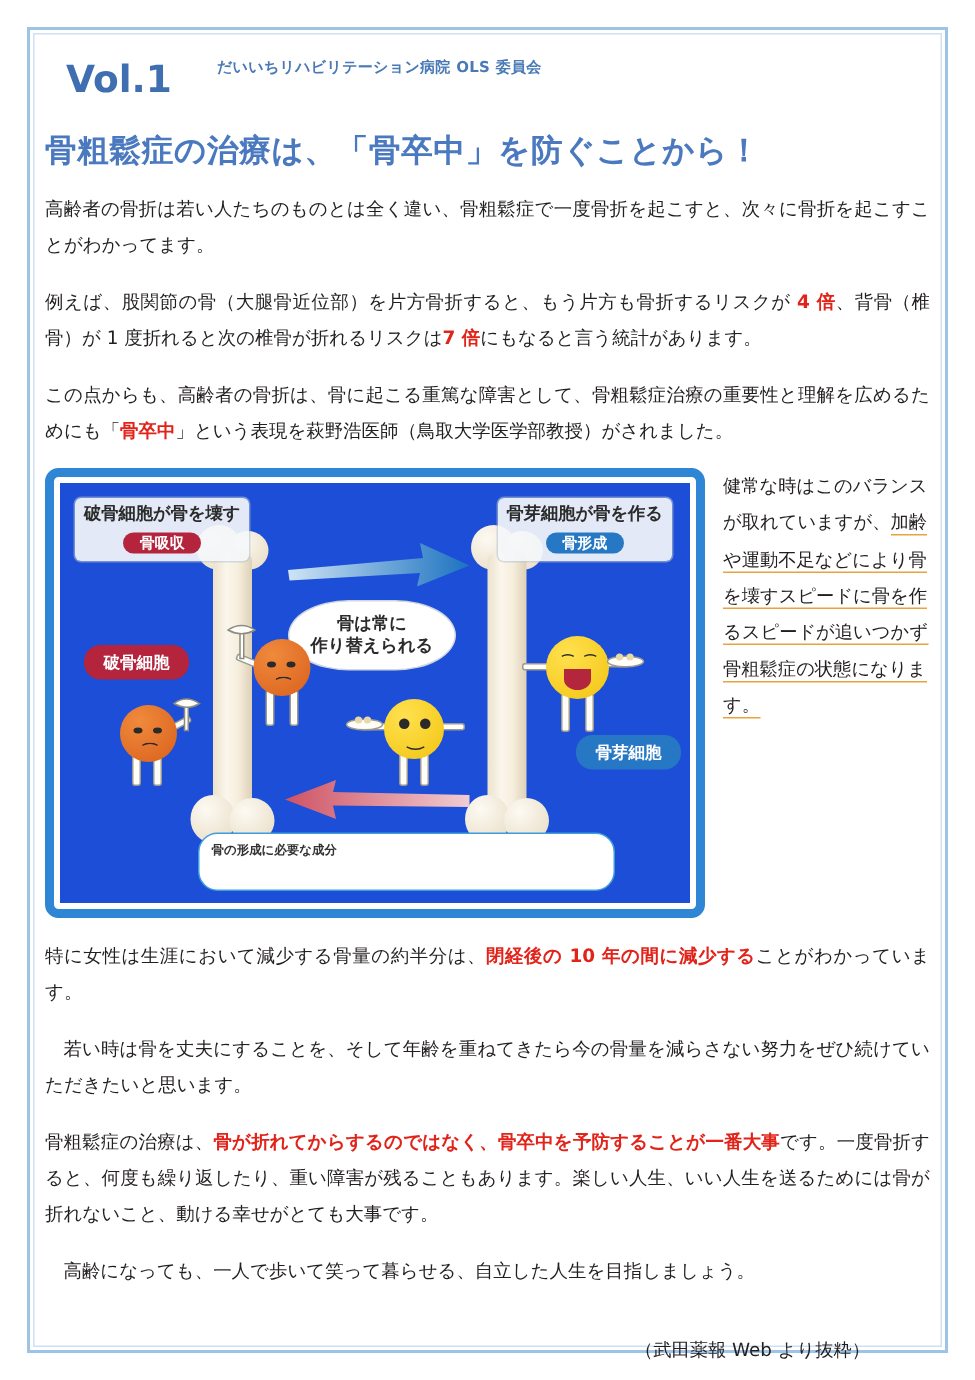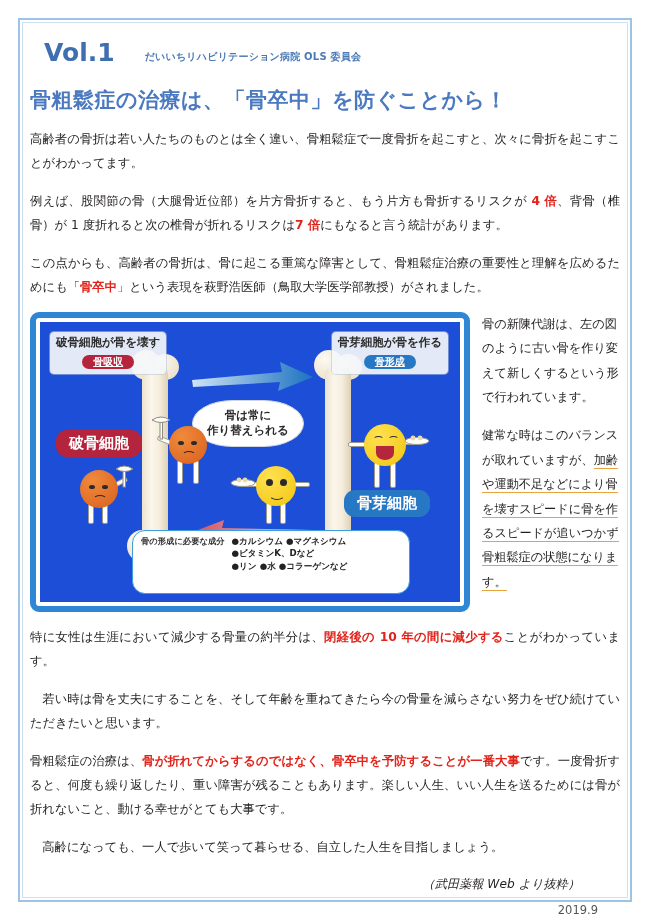--- a/index.html
+++ b/index.html
@@ -35,21 +35,21 @@
     line-height:1;
     white-space:nowrap;
     text-shadow:1px 1px 0 #e8eff8;
   }
   .vol{
     font-size:25px;font-weight:bold;color:#3f6fb0;
     margin-left:14px;margin-bottom:3px;white-space:nowrap;
   }
   .org{
     font-size:10px;color:#4a7ab5;font-weight:bold;
-    margin-left:30px;margin-bottom:6px;white-space:nowrap;
+    margin-left:30px;margin-bottom:18px;white-space:nowrap;
     letter-spacing:.2px;
   }
   .headline{
     margin-top:16px;
     font-size:21px;font-weight:bold;color:#4a79c0;
     letter-spacing:.5px;white-space:nowrap;
   }
   
   .para{
     font-size:12.3px;color:#231f20;line-height:1.95;
@@ -87,27 +87,27 @@
   
   .lbl-box{
     position:absolute;background:rgba(244,246,249,.92);
     border-radius:4px;padding:3px 6px 5px;
     box-shadow:0 0 0 1px rgba(180,195,210,.55);
   }
   .lbl-title{font-size:11.5px;font-weight:bold;color:#2b2b2b;white-space:nowrap;}
   .pill{
     display:inline-block;margin-top:3px;
     padding:0 11px;border-radius:10px;
-    font-size:10px;font-weight:bold;color:#fff;white-space:nowrap;text-decoration:underline;
+    font-size:10px;font-weight:bold;color:#fff;white-space:nowrap;
   }
   .pill.red{background:#b4243c;color:#fff;}
   .pill.blue{background:#2778c4;color:#fff;}
   .tag{
     position:absolute;padding:4px 13px;border-radius:11px;
-    font-size:15px;font-weight:bold;color:#fff;white-space:nowrap;
+    font-size:11px;font-weight:bold;color:#fff;white-space:nowrap;
   }
   .tag.red{background:#b4243c;}
   .tag.blue{background:#2778c4;}
   .bubble{
     position:absolute;background:#fff;border:1px solid #cfd6dd;
     border-radius:40%/55%;padding:7px 14px;text-align:center;
     font-size:11.5px;font-weight:bold;color:#2b2b2b;line-height:1.35;
     white-space:nowrap;
   }
   .nutrient-box{
@@ -135,22 +135,22 @@
   
   .cell{position:absolute;border-radius:50%;}
   .cell-osteo{background:radial-gradient(circle at 34% 28%,#f08a3c,#d9601c);}
   .cell-yellow{background:radial-gradient(circle at 34% 28%,#ffe14f,#f2c411);}
   .eye{position:absolute;background:#2a2a2a;border-radius:50%;}
   .mouth-frown{position:absolute;border:1.6px solid #2a2a2a;border-bottom-color:transparent;border-left-color:transparent;border-right-color:transparent;border-radius:50%;}
   .mouth-open{position:absolute;background:#b3263c;border-radius:0 0 50% 50%;}
   .limb{position:absolute;background:#fffdf7;border:1px solid #9a9a92;border-radius:2px;}
   
   .footer-src{
-    margin-top:16px;text-align:right;
-    font-size:12.2px;color:#231f20;padding-right:40px;font-style:italic;
+    margin-top:32px;text-align:right;
+    font-size:12.2px;color:#231f20;padding-right:40px;
   }
   .footer-date{
     margin-top:10px;text-align:right;
     font-size:11.5px;color:#555;padding-right:22px;
   }
 </style>
 </head>
 <body>
 
 <div class="page-frame"></div>
@@ -215,21 +215,21 @@
           <div class="lbl-title">破骨細胞が骨を壊す</div>
           <div style="text-align:center;"><span class="pill red">骨吸収</span></div>
         </div>
 
         <div class="lbl-box" style="right:12px;top:10px;">
           <div class="lbl-title">骨芽細胞が骨を作る</div>
           <div style="text-align:center;"><span class="pill blue">骨形成</span></div>
         </div>
 
         <div class="tag red" style="left:16px;top:108px;">破骨細胞</div>
-        <div class="tag blue" style="right:30px;top:168px;">骨芽細胞</div>
+        <div class="tag blue" style="right:6px;top:168px;">骨芽細胞</div>
 
         <div class="bubble" style="left:152px;top:78px;">
           <div>骨は常に</div>
           <div>作り替えられる</div>
         </div>
 
         <div style="position:absolute;left:32px;top:140px;width:60px;height:68px;">
           <div class="limb" style="left:16px;top:40px;width:4px;height:20px;"></div>
           <div class="limb" style="left:30px;top:40px;width:4px;height:20px;"></div>
           <div class="limb" style="left:40px;top:18px;width:14px;height:3px;transform:rotate(-28deg);"></div>
@@ -288,32 +288,26 @@
           </div>
           <svg style="position:absolute;left:48px;top:14px;" width="26" height="14" viewBox="0 0 26 14">
             <ellipse cx="13" cy="9" rx="12" ry="3.5" fill="#fffdf7" stroke="#9a9a92" stroke-width="1"></ellipse>
             <circle cx="9" cy="6" r="2.4" fill="#e9d9a8"></circle>
               <circle cx="16" cy="6" r="2.4" fill="#e9d9a8"></circle>
           </svg>
         </div>
 
         <div class="nutrient-box">
           <div class="nutrient-title">骨の形成に必要な成分</div>
-          <div class="nutrient-list">
-            <div>●カルシウム ●マグネシウム</div>
-            <div>●ビタミンK、Dなど</div>
-            <div>●リン ●水 ●コラーゲンなど</div>
-          </div>
         </div>
 
       </div>
     </div>
 
     <div class="side-col">
-      <p>骨の新陳代謝は、左の図のように古い骨を作り変えて新しくするという形で行われています。</p>
       <p><span>健常な時はこのバランスが取れていますが、</span><span class="uline">加齢や運動不足などにより骨を壊すスピードに骨を作るスピードが追いつかず骨粗鬆症の状態になります。</span></p>
     </div>
   </div>
 
   <div class="para"><span>特に女性は生涯において減少する骨量の約半分は、</span><span class="red">閉経後の 10 年の間に減少する</span><span>ことがわかっています。</span></div>
 
   <div class="para indent"><span>若い時は骨を丈夫にすることを、そして年齢を重ねてきたら今の骨量を減らさない努力をぜひ続けていただきたいと思います。</span></div>
 
   <div class="para"><span>骨粗鬆症の治療は、</span><span class="red">骨が折れてからするのではなく、骨卒中を予防することが一番大事</span><span>です。一度骨折すると、何度も繰り返したり、重い障害が残ることもあります。楽しい人生、いい人生を送るためには骨が折れないこと、動ける幸せがとても大事です。</span></div>
   <div class="para indent"><span>高齢になっても、一人で歩いて笑って暮らせる、自立した人生を目指しましょう。</span></div>

